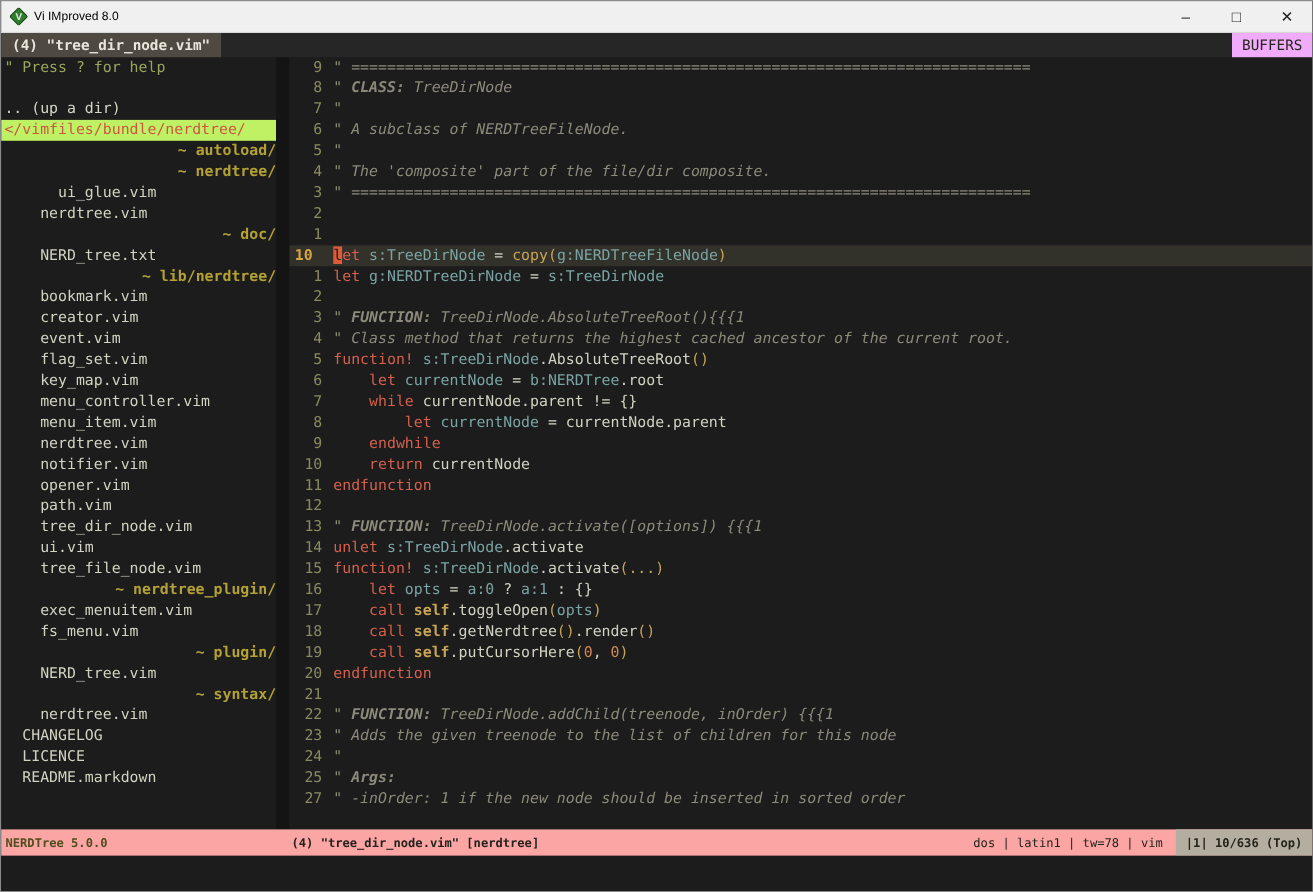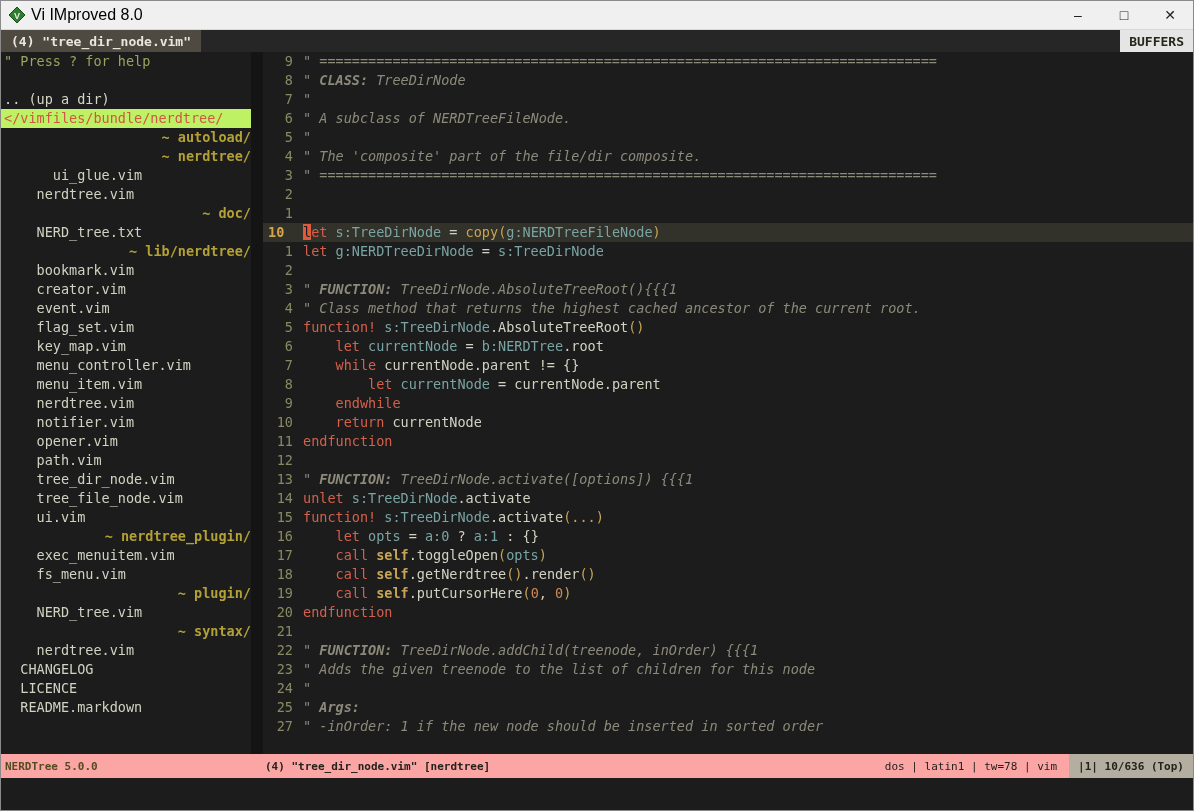--- a/index.html
+++ b/index.html
@@ -8,29 +8,29 @@
     width:1194px; height:811px;
     display:flex; flex-direction:column;
     font-family:"DejaVu Sans Mono", monospace;
     background:#1c1c1c;
     border:1px solid #8a8a8a;
     overflow:hidden;
   }
   
   .titlebar { flex:0 0 29px; background:#f0f0f0; display:flex; align-items:center; border-bottom:1px solid #d8d8d8; }
   .title-icon { width:16px; height:16px; margin:0 6px 0 8px; flex:0 0 16px; }
-  .title-text { font-family:"Liberation Sans", sans-serif; font-size:16px; color:#000; }
+  .title-text { font-family:"Liberation Sans", sans-serif; font-size:11px; color:#000; }
   .controls { margin-left:auto; display:flex; height:100%; }
   .ctrl { width:46px; display:flex; align-items:center; justify-content:center;
           font-family:"Liberation Sans", sans-serif; font-size:14px; color:#222; cursor:default; }
   
   .tabline { flex:0 0 22px; background:#262626; display:flex; align-items:stretch; font-size:13px; }
   .tab { background:#4e4a42; color:#eae6da; font-weight:bold; padding:0 10px; display:flex; align-items:center; white-space:pre; }
   .tab-fill { flex:1; }
-  .buffers { background:#e5e5e5; color:#27261a; font-weight:bold; padding:0 9px; display:flex; align-items:center; }
+  .buffers { background:#f0abfc; color:#27261a; font-weight:normal; padding:0 9px; display:flex; align-items:center; }
   
   .main { flex:1; display:flex; overflow:hidden; font-size:13.5px; line-height:19px; }
   .nerdtree { width:250px; flex:0 0 250px; overflow:hidden; }
   .tree-row { height:19px; white-space:pre; padding-left:3px; }
   .tr-help  { color:#9aa45c; }
   .tr-blank { }
   .tr-updir { color:#d6d6c6; }
   .tr-root  { background:#bef264; color:#cc5844; }
   .tr-dir   { color:#b3a135; font-weight:bold;text-align:right; }
   .tr-file  { color:#d2d2c2; }
@@ -102,22 +102,22 @@
         <div class="tree-row tr-file">    event.vim</div>
         <div class="tree-row tr-file">    flag_set.vim</div>
         <div class="tree-row tr-file">    key_map.vim</div>
         <div class="tree-row tr-file">    menu_controller.vim</div>
         <div class="tree-row tr-file">    menu_item.vim</div>
         <div class="tree-row tr-file">    nerdtree.vim</div>
         <div class="tree-row tr-file">    notifier.vim</div>
         <div class="tree-row tr-file">    opener.vim</div>
         <div class="tree-row tr-file">    path.vim</div>
         <div class="tree-row tr-file">    tree_dir_node.vim</div>
+        <div class="tree-row tr-file">    ui.vim</div>
         <div class="tree-row tr-file">    tree_file_node.vim</div>
-        <div class="tree-row tr-file">    ui.vim</div>
         <div class="tree-row tr-dir">~ nerdtree_plugin/</div>
         <div class="tree-row tr-file">    exec_menuitem.vim</div>
         <div class="tree-row tr-file">    fs_menu.vim</div>
         <div class="tree-row tr-dir">~ plugin/</div>
         <div class="tree-row tr-file">    NERD_tree.vim</div>
         <div class="tree-row tr-dir">~ syntax/</div>
         <div class="tree-row tr-file">    nerdtree.vim</div>
         <div class="tree-row tr-file">  CHANGELOG</div>
         <div class="tree-row tr-file">  LICENCE</div>
         <div class="tree-row tr-file">  README.markdown</div>

